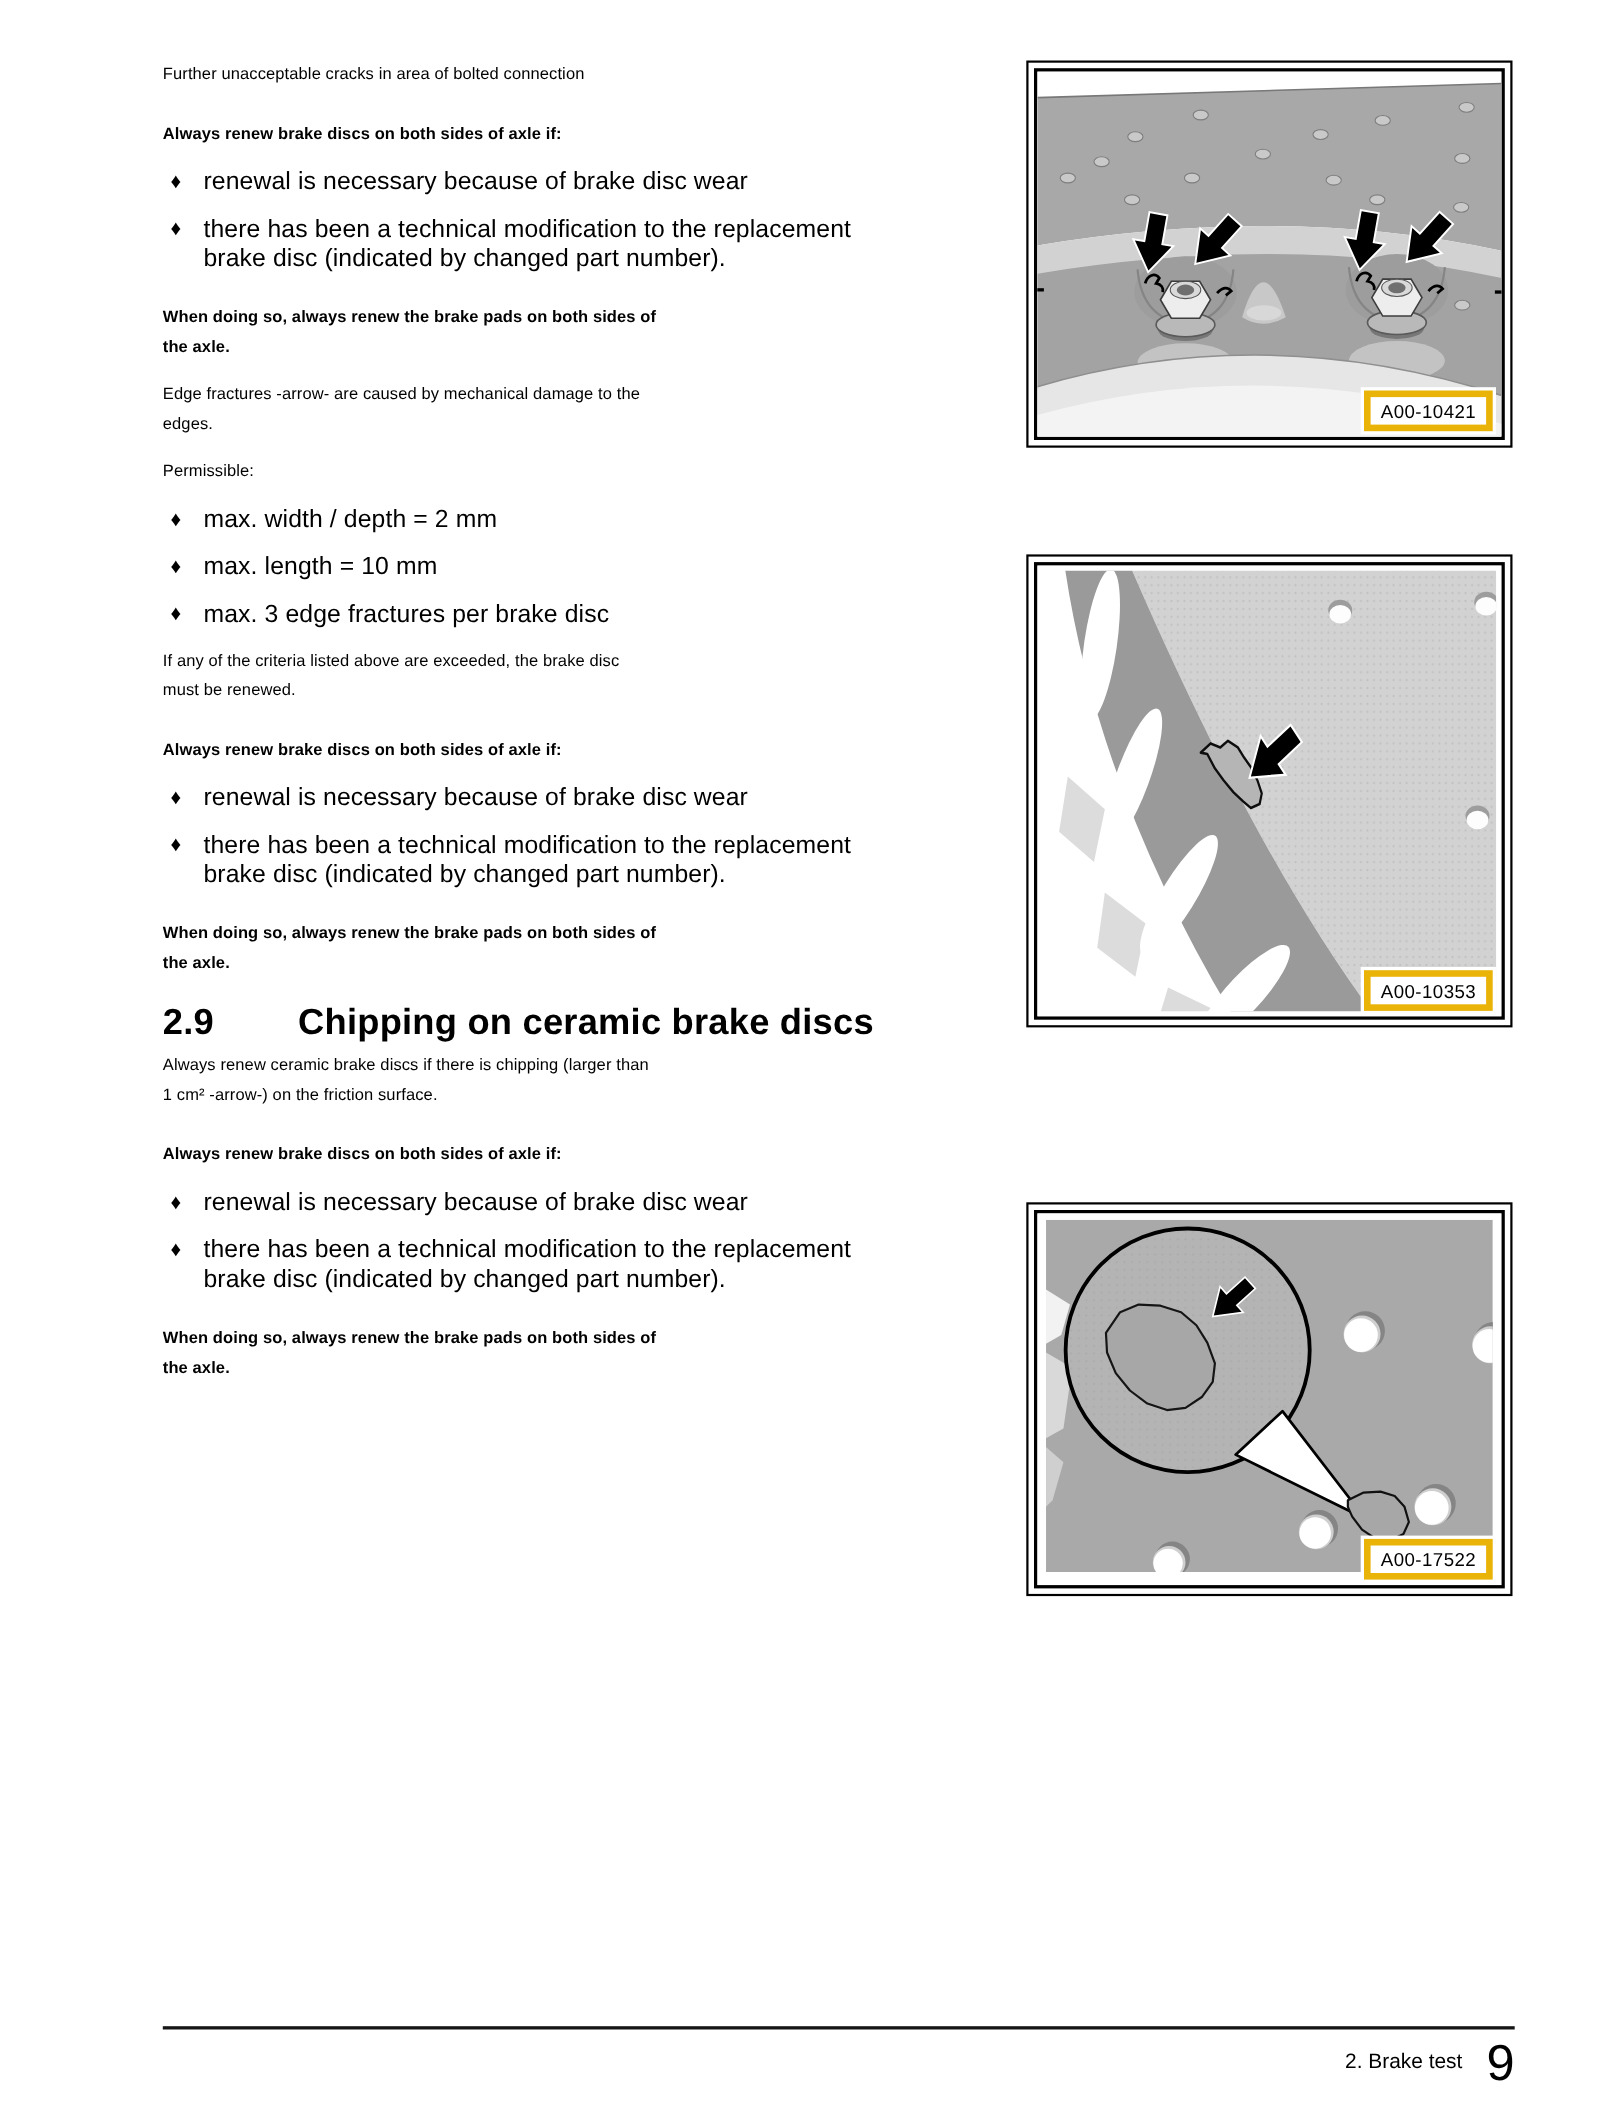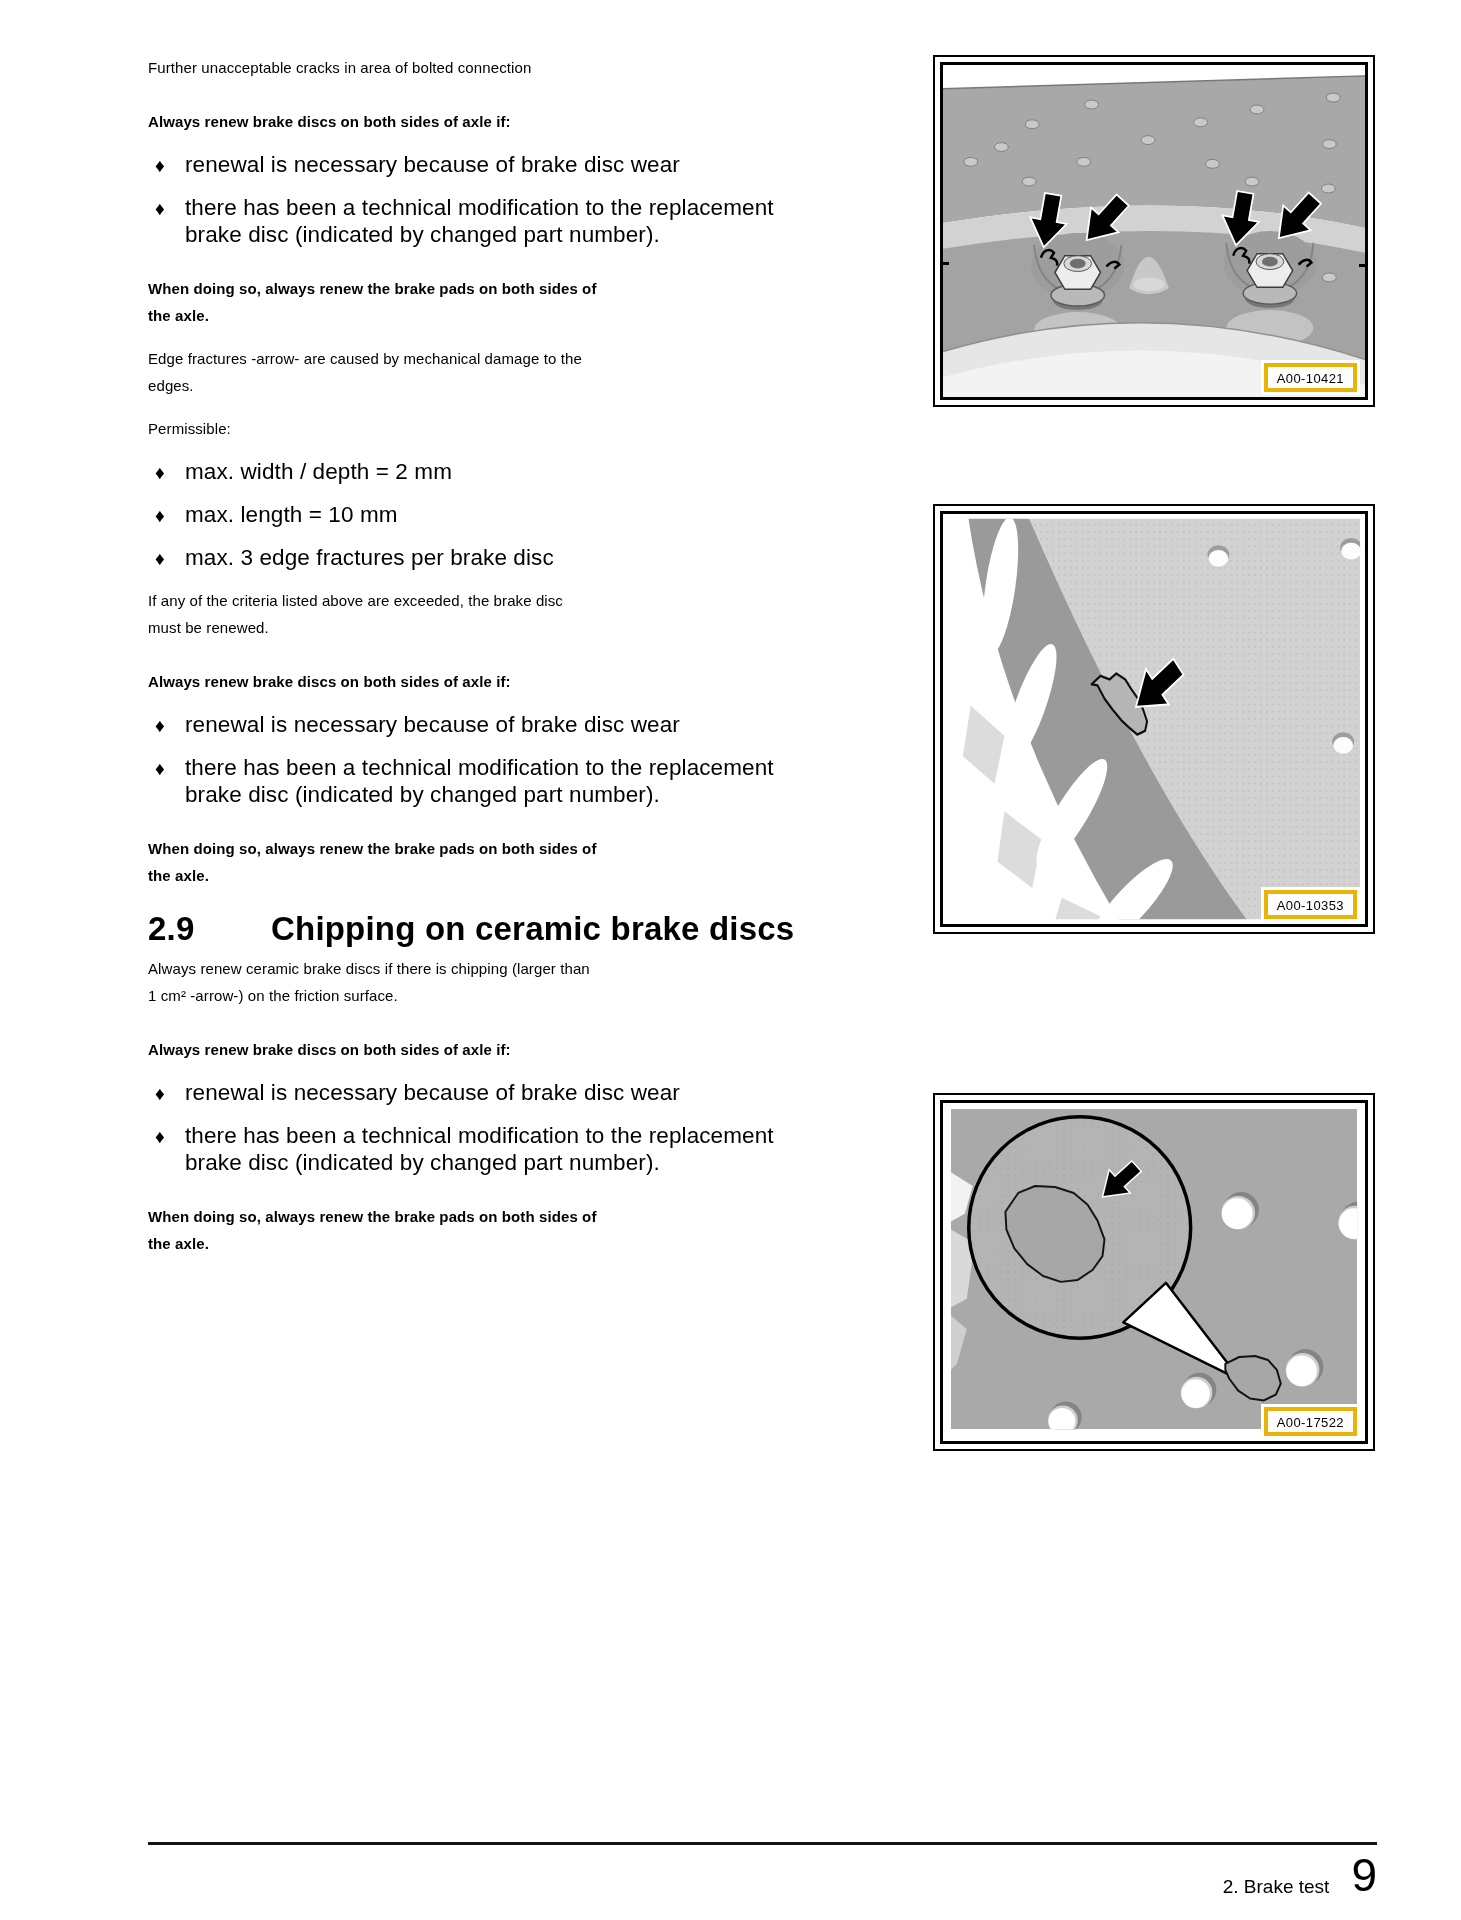--- a/index.html
+++ b/index.html
@@ -33,30 +33,30 @@
   .fig1 { top:55px;  height:352px; }
   .fig2 { top:504px; height:430px; }
   .fig3 { top:1093px; height:358px; }
   .fig-inner {
     position:absolute; left:5px; top:5px; right:5px; bottom:5px;
     border:3px solid #000; overflow:hidden; background:#fff;
   }
   .fig-inner svg { width:100%; height:100%; display:block; }
   .fig-label {
     position:absolute; right:16px; bottom:13px;
-    border:4px solid #eab308; background:#fff;
-    font-size:13px; line-height:1; padding:5px 9px 3px 9px;
+    border:6px solid #eab308; background:#fff;
+    font-size:17px; line-height:1; padding:5px 9px 3px 9px;
     box-shadow:0 0 0 3px #fff; letter-spacing:0.4px;
   }
   .tickmark { position:absolute; width:9px; height:3px; background:#000; }
 
   .footer-rule { position:absolute; left:148px; top:1842px; width:1229px; height:3px; background:#161616; }
   .footer-row {
     position:absolute; left:148px; top:1852px; width:1229px;
-    display:flex; justify-content:flex-end; align-items:flex-end; gap:22px;
+    display:flex; justify-content:flex-end; align-items:center; gap:22px;
   }
   .footer-section { font-size:19px; }
   .footer-page { font-size:46px; line-height:1; }
   .arrow { fill:#000; stroke:#fff; stroke-width:3.5; stroke-linejoin:miter; paint-order:stroke; }
 </style>
 </head>
 <body>
 
 <div class="text-col">
 

